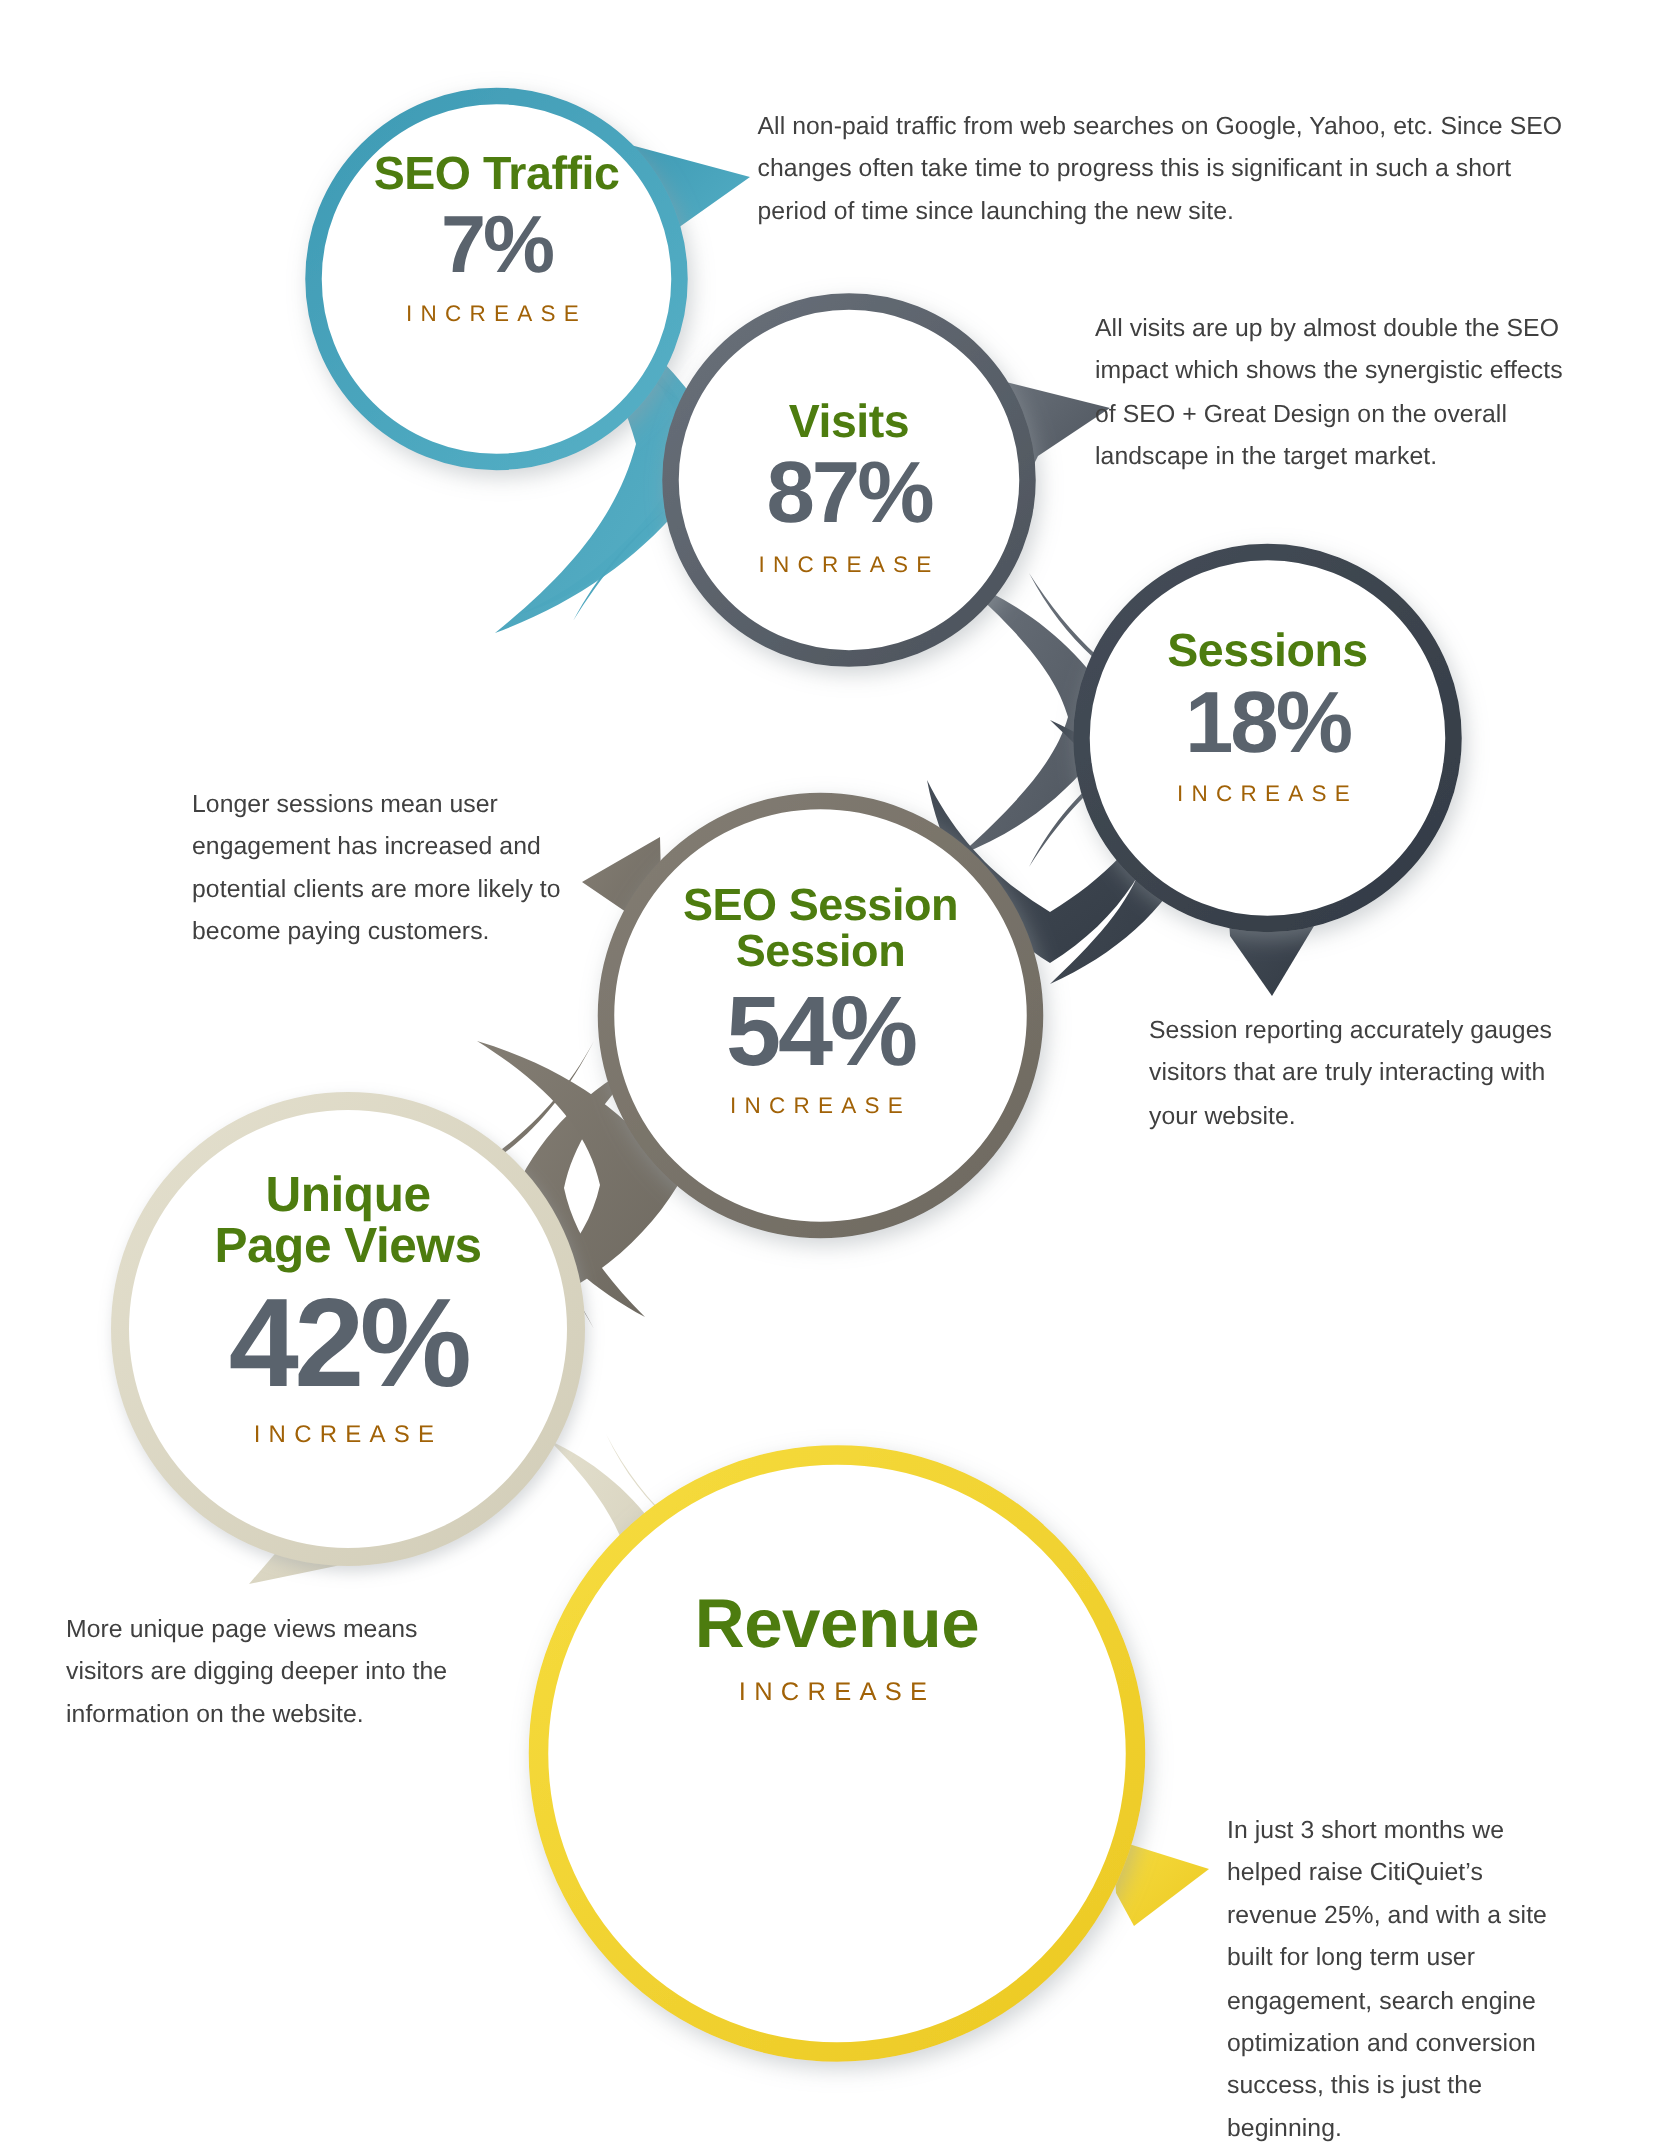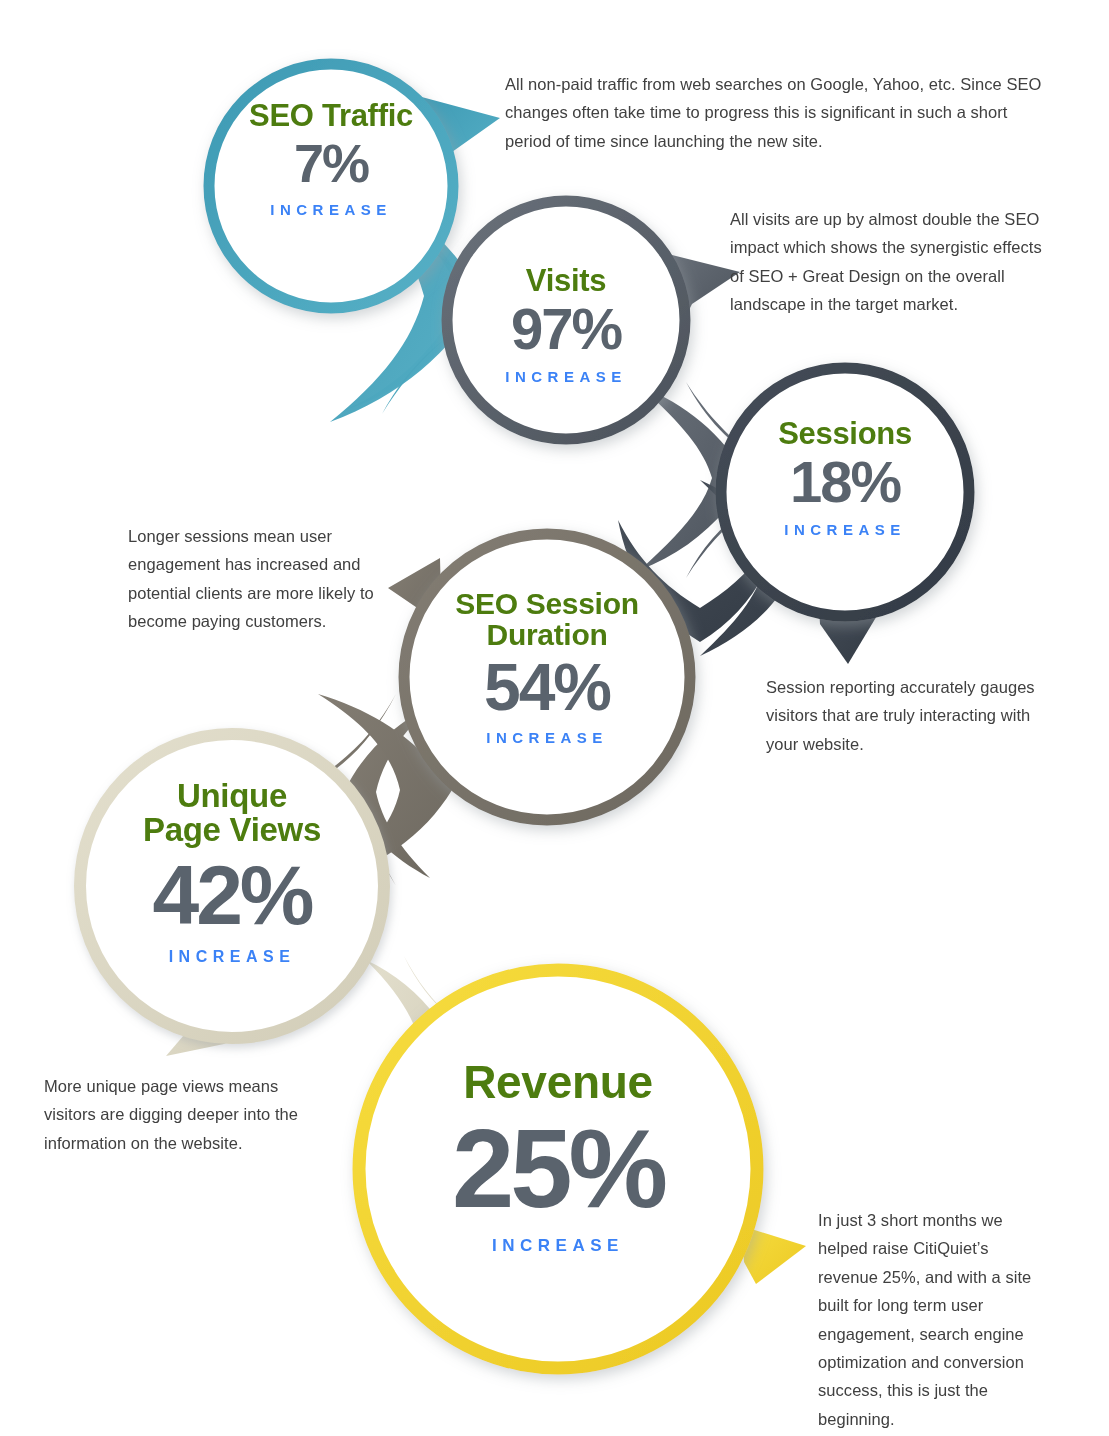--- a/index.html
+++ b/index.html
@@ -41,23 +41,23 @@
     display: block;
   }
   .bub-value {
     font-weight: bold;
     color: #5a636d;
     display: block;
     letter-spacing: -2px;
   }
   .bub-sub {
     display: block;
-    color: #3b82f6;
+    color: #a16207;
     letter-spacing: 5.5px;
-    font-weight: bold;
+    font-weight: normal;
   }
 
   
   .note {
     position: absolute;
     color: #404040;
     font-size: 16.5px;
     line-height: 1.72;
     letter-spacing: 0.05px;
   }
@@ -184,47 +184,46 @@
   </svg>
 
   <div class="bubble-label" style="left:191px; top:100px; width:280px;">
     <span class="bub-title" style="font-size:31px;">SEO Traffic</span>
     <span class="bub-value" style="font-size:54px; margin-top:4px;">7%</span>
     <span class="bub-sub" style="font-size:15px; margin-top:12px;">INCREASE</span>
   </div>
 
   <div class="bubble-label" style="left:426px; top:265px; width:280px;">
     <span class="bub-title" style="font-size:31px;">Visits</span>
-    <span class="bub-value" style="font-size:58px; margin-top:3px;">97%</span>
+    <span class="bub-value" style="font-size:58px; margin-top:3px;">87%</span>
     <span class="bub-sub" style="font-size:15px; margin-top:11px;">INCREASE</span>
   </div>
 
   <div class="bubble-label" style="left:705px; top:418px; width:280px;">
     <span class="bub-title" style="font-size:31px;">Sessions</span>
     <span class="bub-value" style="font-size:58px; margin-top:3px;">18%</span>
     <span class="bub-sub" style="font-size:15px; margin-top:11px;">INCREASE</span>
   </div>
 
   <div class="bubble-label" style="left:397px; top:588px; width:300px;">
     <span class="bub-title" style="font-size:30px;">SEO Session</span>
-    <span class="bub-title" style="font-size:30px;">Duration</span>
+    <span class="bub-title" style="font-size:30px;">Session</span>
     <span class="bub-value" style="font-size:66px; margin-top:4px;">54%</span>
     <span class="bub-sub" style="font-size:15px; margin-top:10px;">INCREASE</span>
   </div>
 
   <div class="bubble-label" style="left:82px; top:779px; width:300px;">
     <span class="bub-title" style="font-size:33px;">Unique</span>
     <span class="bub-title" style="font-size:33px;">Page Views</span>
     <span class="bub-value" style="font-size:84px; margin-top:5px; letter-spacing:-3px;">42%</span>
     <span class="bub-sub" style="font-size:16px; margin-top:12px;">INCREASE</span>
   </div>
 
   <div class="bubble-label" style="left:358px; top:1059px; width:400px;">
     <span class="bub-title" style="font-size:46px;">Revenue</span>
-    <span class="bub-value" style="font-size:112px; margin-top:6px; letter-spacing:-4px;">25%</span>
     <span class="bub-sub" style="font-size:17px; margin-top:12px;">INCREASE</span>
   </div>
 
   <div class="note right" style="left:505px; top:70px; width:540px;">All non-paid traffic from web searches on Google, Yahoo, etc. Since SEO changes often take time to progress this is significant in such a short period of time since launching the new site.</div>
 
   <div class="note right" style="left:730px; top:205px; width:315px;">All visits are up by almost double the SEO impact which shows the synergistic effects of SEO + Great Design on the overall landscape in the target market.</div>
 
   <div class="note right" style="left:766px; top:673px; width:290px;">Session reporting accurately gauges visitors that are truly interacting with your website.</div>
 
   <div class="note leftal" style="left:128px; top:522px; width:252px;">Longer sessions mean user engagement has increased and potential clients are more likely to become paying customers.</div>

